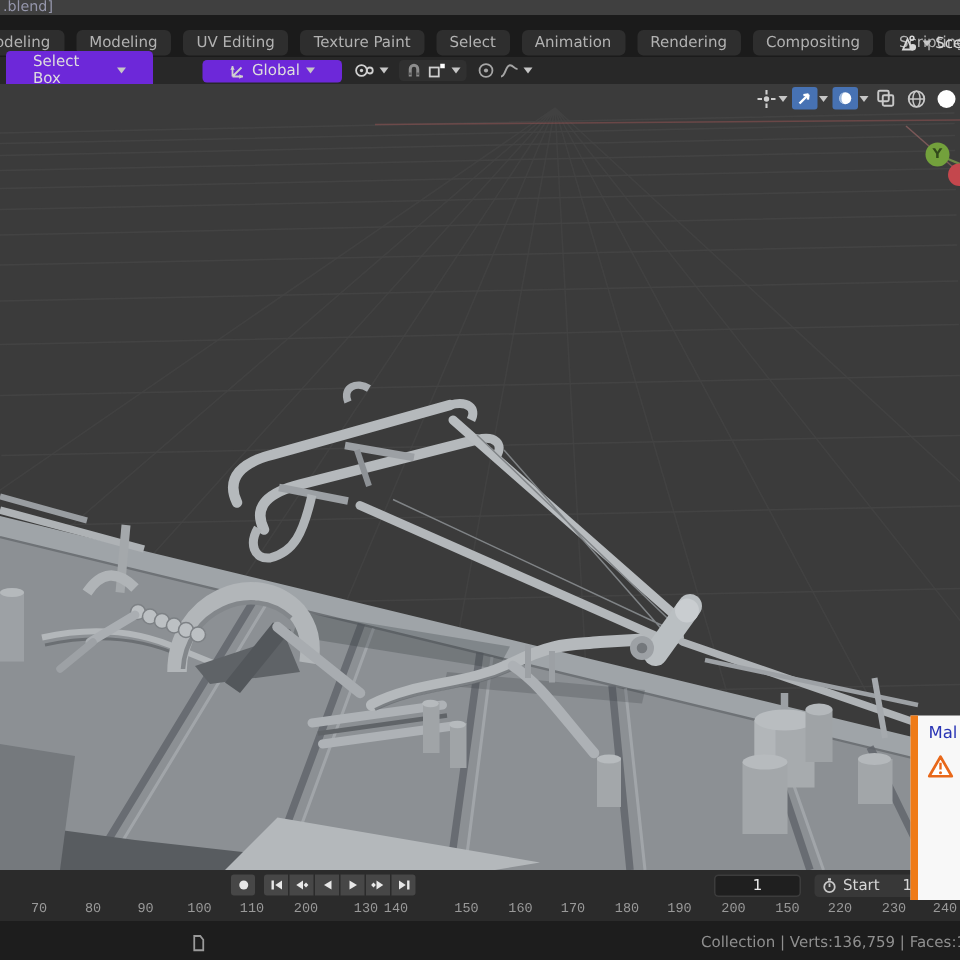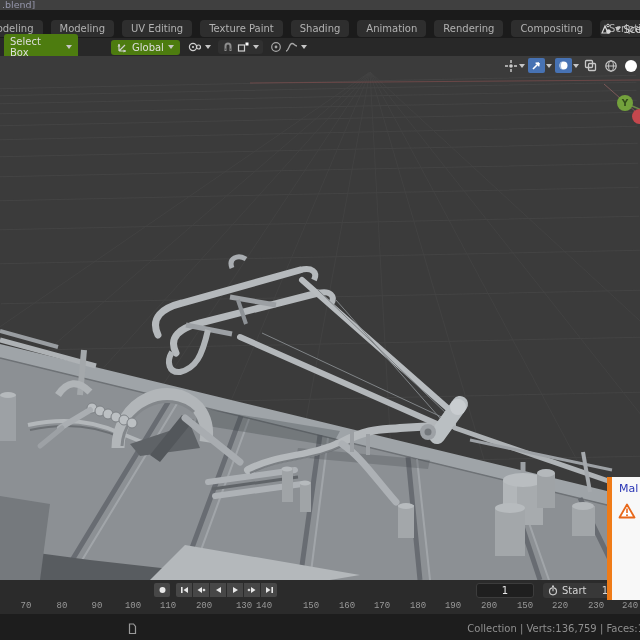--- a/index.html
+++ b/index.html
@@ -10,21 +10,21 @@
   
   #titlebar{left:0;top:0;width:640px;height:10px;background:#404040;}
   #title-text{left:2px;top:-1px;font-size:9.5px;color:#9596ab;}
   #tabsbar{left:0;top:10px;width:640px;height:28px;background:#1b1b1b;}
   .tabrow{position:absolute;left:0;bottom:1px;display:flex;align-items:center;gap:8px;}
   .wtab{background:#2e2e2e;color:#b2b2b2;font-size:10px;padding:3px 9px;border-radius:4px;white-space:nowrap;}
   .wtab.first{margin-left:-21px;}
   #scene-widget{right:-14px;bottom:3px;left:auto;position:absolute;display:flex;align-items:center;gap:3px;color:#d8d8d8;font-size:10px;}
   
   #toolheader{left:0;top:38px;width:640px;height:18px;background:#282828;border-bottom:1px solid #151515;display:flex;align-items:center;}
-  .pill{background:#4d7c0f;border-radius:3px;display:flex;align-items:center;gap:4px;padding:2px 6px;color:#dedede;font-size:10px;}
+  .pill{background:#6d28d9;border-radius:3px;display:flex;align-items:center;gap:4px;padding:2px 18px;color:#dedede;font-size:10px;}
   .chev{width:0;height:0;border-left:3px solid transparent;border-right:3px solid transparent;border-top:4px solid #c6c6c6;display:inline-block;}
   .icongrp{display:flex;align-items:center;gap:3px;padding:1px 4px;}
   
   #viewport{left:0;top:56px;width:640px;height:524px;background:#3b3b3b;overflow:hidden;}
   #vp-header-icons{position:absolute;top:1px;right:1px;display:flex;align-items:center;gap:3px;height:17px;}
   .vbtn{display:flex;align-items:center;gap:1px;}
   .bluebox{background:#4772b3;border-radius:2px;width:17px;height:15px;display:flex;align-items:center;justify-content:center;}
   .plainbox{width:17px;height:15px;display:flex;align-items:center;justify-content:center;}
   #gizmo-y{position:absolute;left:617px;top:39px;width:16px;height:16px;border-radius:50%;
      background:#73a13c;color:#324a1b;font-size:9px;font-weight:bold;text-align:center;line-height:16px;}
@@ -58,21 +58,21 @@
 <div class="abs" id="titlebar">
   <div class="abs" id="title-text">.blend]</div>
 </div>
 
 <div class="abs" id="tabsbar">
   <div class="tabrow">
     <span class="wtab first">Modeling</span>
     <span class="wtab">Modeling</span>
     <span class="wtab">UV Editing</span>
     <span class="wtab">Texture Paint</span>
-    <span class="wtab">Shading</span>
+    <span class="wtab">Select</span>
     <span class="wtab">Animation</span>
     <span class="wtab">Rendering</span>
     <span class="wtab">Compositing</span>
     <span class="wtab">Scripting</span>
 
   </div>
   <div id="scene-widget">
     <span>
       <svg width="13" height="12" viewBox="0 0 13 12">
           <polygon points="3,10 6,3 9,10" fill="none" stroke="#d8d8d8" stroke-width="1.2"></polygon>

